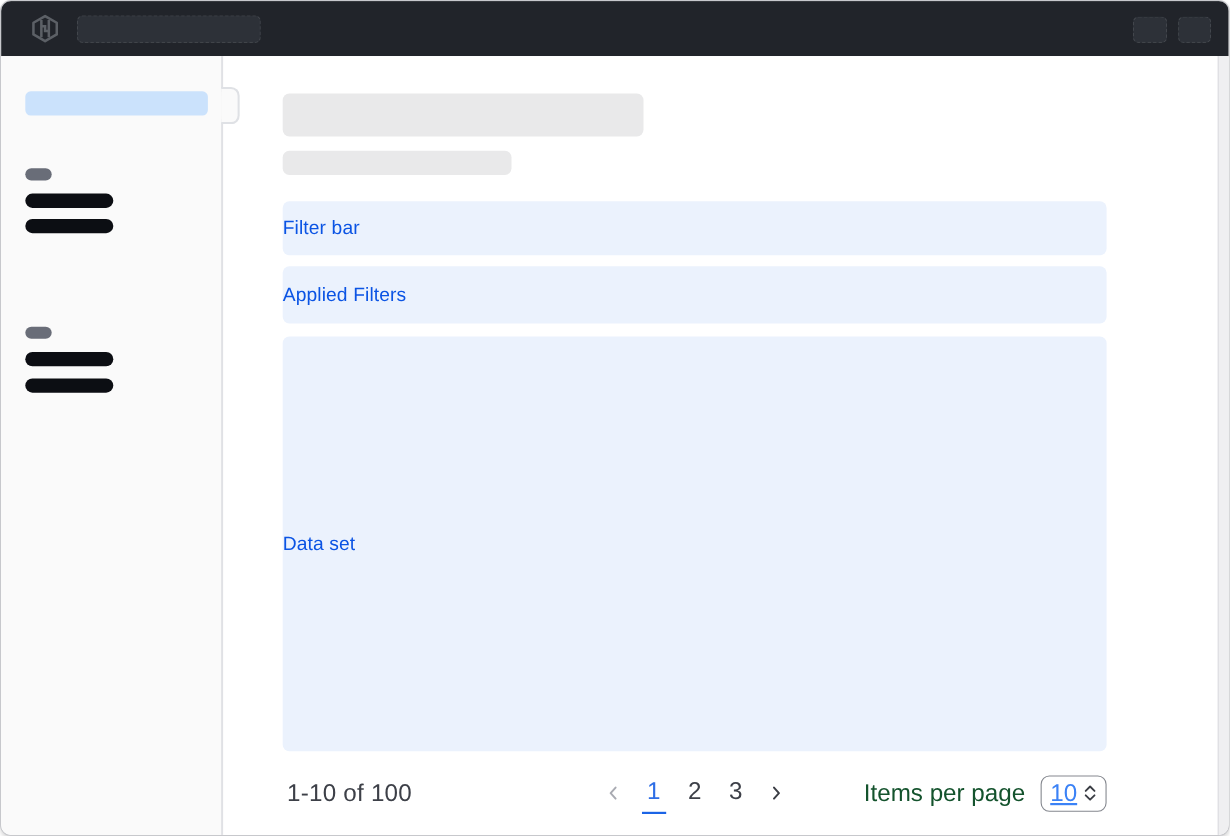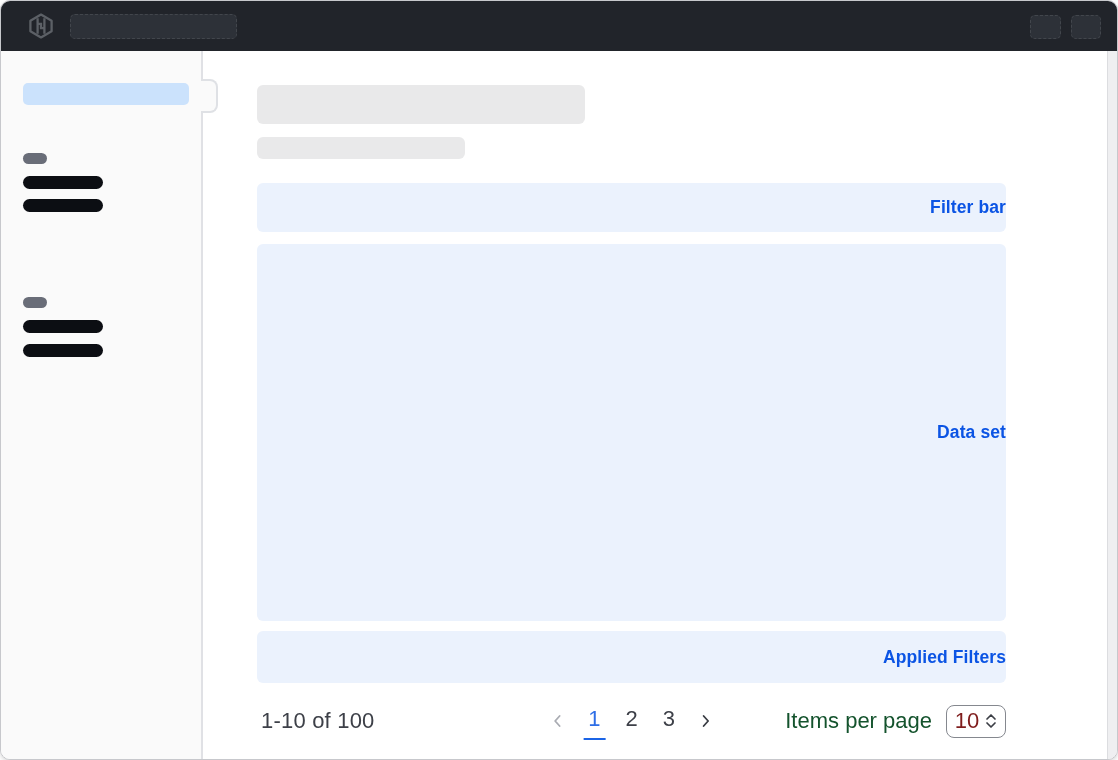--- a/index.html
+++ b/index.html
@@ -46,22 +46,22 @@
   
   .main{position:absolute;top:50px;left:202px;right:10px;bottom:0;background:#ffffff;}
   .content{margin-left:54px;width:749px;}
 
   .skel-gray{background:#e9e9ea;border-radius:6px;}
   .title-skel{margin-top:34px;width:328px;height:39px;}
   .subtitle-skel{margin-top:13px;width:208px;height:22px;}
 
   .blue-block{
     background:#ebf2fd;border-radius:6px;width:749px;
-    display:flex;align-items:center;justify-content:flex-end;
-    color:#0b54e4;font-weight:700;font-size:17.5px;letter-spacing:.1px;
+    display:flex;align-items:center;justify-content:flex-start;
+    color:#0b54e4;font-weight:400;font-size:17.5px;letter-spacing:.1px;
   }
   .filter-bar{margin-top:24px;height:49px;}
   .applied-filters{margin-top:10px;height:52px;}
   .data-set{margin-top:12px;height:377px;}
 
   
   .pagination{
     position:relative;margin-top:18px;height:40px;width:749px;
     display:flex;align-items:center;font-size:22px;color:#3d4048;
   }
@@ -75,21 +75,21 @@
     border-bottom:2px solid transparent;line-height:1;
   }
   .page-btn.current{color:#2e6ee6;border-bottom:2px solid #1b64e6;}
   .nav-arrow{display:flex;align-items:center;cursor:pointer;padding:0 4px;}
   .nav-arrow.disabled{cursor:default;}
   .ipp{position:absolute;right:0;display:flex;align-items:center;}
   .ipp-label{margin-right:14px;color:#14532d;}
   .page-size-select{
     width:60px;height:33px;border:1px solid #85888f;border-radius:8px;
     display:flex;align-items:center;justify-content:center;gap:6px;
-    color:#7f1d1d;cursor:pointer;background:#ffffff;
+    color:#3b82f6;cursor:pointer;background:#ffffff;text-decoration:underline;
   }
 
   
   .scrollbar{
     position:absolute;top:50px;right:0;bottom:0;width:10px;
     background:#efeff1;border-left:1px solid #dcdde0;
   }
 </style>
 </head>
 <body>
@@ -118,25 +118,25 @@
   <div class="sidenav-flap"></div>
 
   <div class="main">
     <div class="content">
       <div class="skel-gray title-skel"></div>
       <div class="skel-gray subtitle-skel"></div>
 
       <div class="blue-block filter-bar">
         <span>Filter bar</span>
       </div>
+      <div class="blue-block applied-filters">
+        <span>Applied Filters</span>
+      </div>
       <div class="blue-block data-set">
         <span>Data set</span>
-      </div>
-      <div class="blue-block applied-filters">
-        <span>Applied Filters</span>
       </div>
 
       <div class="pagination">
         <span class="range-label">1-10 of 100</span>
 
         <div class="pager">
           <span class="nav-arrow disabled">
             <svg width="14" height="14" viewBox="0 0 14 14">
                 <path d="M9 2 L4.5 7 L9 12" fill="none" stroke="#a9abb2" stroke-width="1.8" stroke-linecap="round" stroke-linejoin="round"></path>
               </svg>

